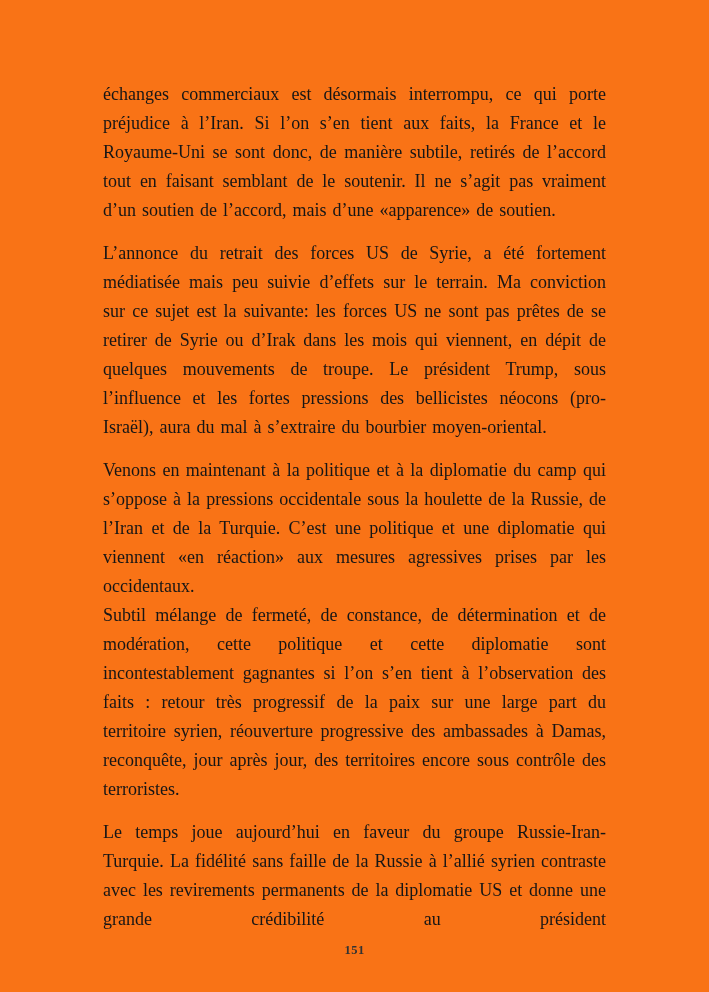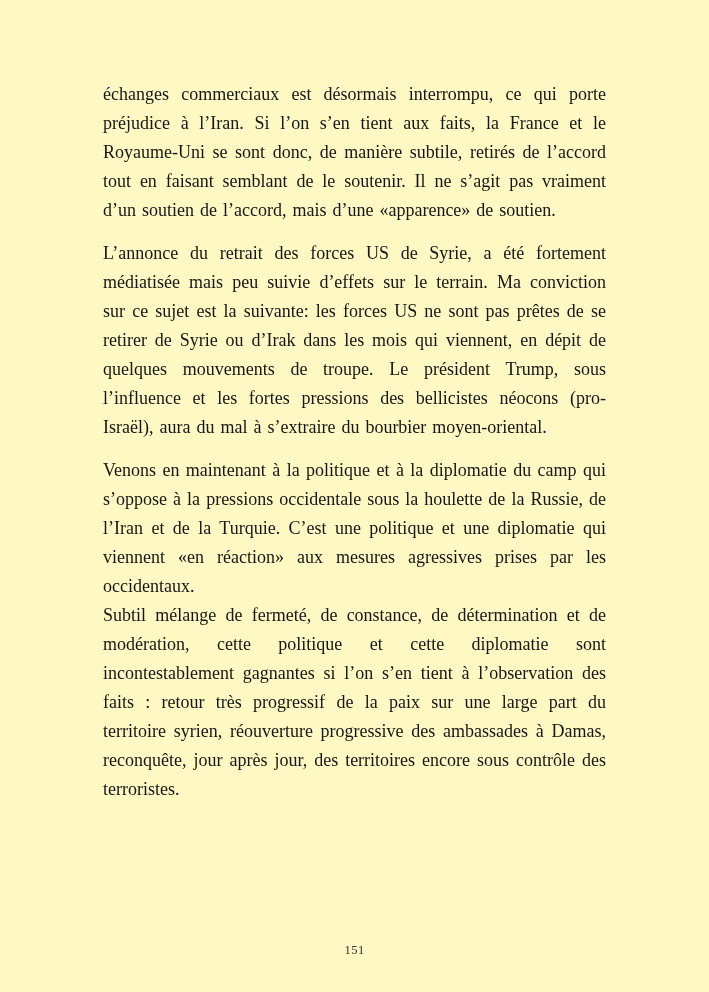--- a/index.html
+++ b/index.html
@@ -5,21 +5,21 @@
     html, body {
       margin: 0;
       padding: 0;
       background: #e8e8e8;
     }
     .page {
       position: relative;
       width: 709px;
       height: 992px;
       margin: 0 auto;
-      background: #fef9c3;
+      background: #f97316;
       box-sizing: border-box;
       font-family: "Liberation Serif", "DejaVu Serif", serif;
       color: #161616;
       overflow: hidden;
     }
     .text-block {
       position: absolute;
       left: 103px;
       top: 80px;
       width: 503px;
@@ -40,26 +40,28 @@
     }
     .page-number {
       position: absolute;
       left: 0;
       right: 0;
       bottom: 34px;
       text-align: center;
       font-size: 12.5px;
       color: #333333;
       letter-spacing: 0.5px;
+      font-weight: bold;
     }
   </style>
 </head>
 <body>
 
 <div class="page">
   <div class="text-block">
     <p>échanges commerciaux est désormais interrompu, ce qui porte préjudice à l’Iran. Si l’on s’en tient aux faits, la France et le Royaume-Uni se sont donc, de manière subtile, retirés de l’accord tout en faisant semblant de le soutenir. Il ne s’agit pas vraiment d’un soutien de l’accord, mais d’une «apparence» de soutien.</p>
     <p>L’annonce du retrait des forces US de Syrie, a été fortement médiatisée mais peu suivie d’effets sur le terrain. Ma conviction sur ce sujet est la suivante: les forces US ne sont pas prêtes de se retirer de Syrie ou d’Irak dans les mois qui viennent, en dépit de quelques mouvements de troupe. Le président Trump, sous l’influence et les fortes pressions des bellicistes néocons (pro-Israël), aura du mal à s’extraire du bourbier moyen-oriental.</p>
     <p class="tight">Venons en maintenant à la politique et à la diplomatie du camp qui s’oppose à la pressions occidentale sous la houlette de la Russie, de l’Iran et de la Turquie. C’est une politique et une diplomatie qui viennent «en réaction» aux mesures agressives prises par les occidentaux.</p>
     <p>Subtil mélange de fermeté, de constance, de détermination et de modération, cette politique et cette diplomatie sont incontestablement gagnantes si l’on s’en tient à l’observation des faits : retour très progressif de la paix sur une large part du territoire syrien, réouverture progressive des ambassades à Damas, reconquête, jour après jour, des territoires encore sous contrôle des terroristes.</p>
+    <p class="justify-last">Le temps joue aujourd’hui en faveur du groupe Russie-Iran-Turquie. La fidélité sans faille de la Russie à l’allié syrien contraste avec les revirements permanents de la diplomatie US et donne une grande crédibilité au président</p>
   </div>
   <div class="page-number">151</div>
 </div>
 
 </body></html>

